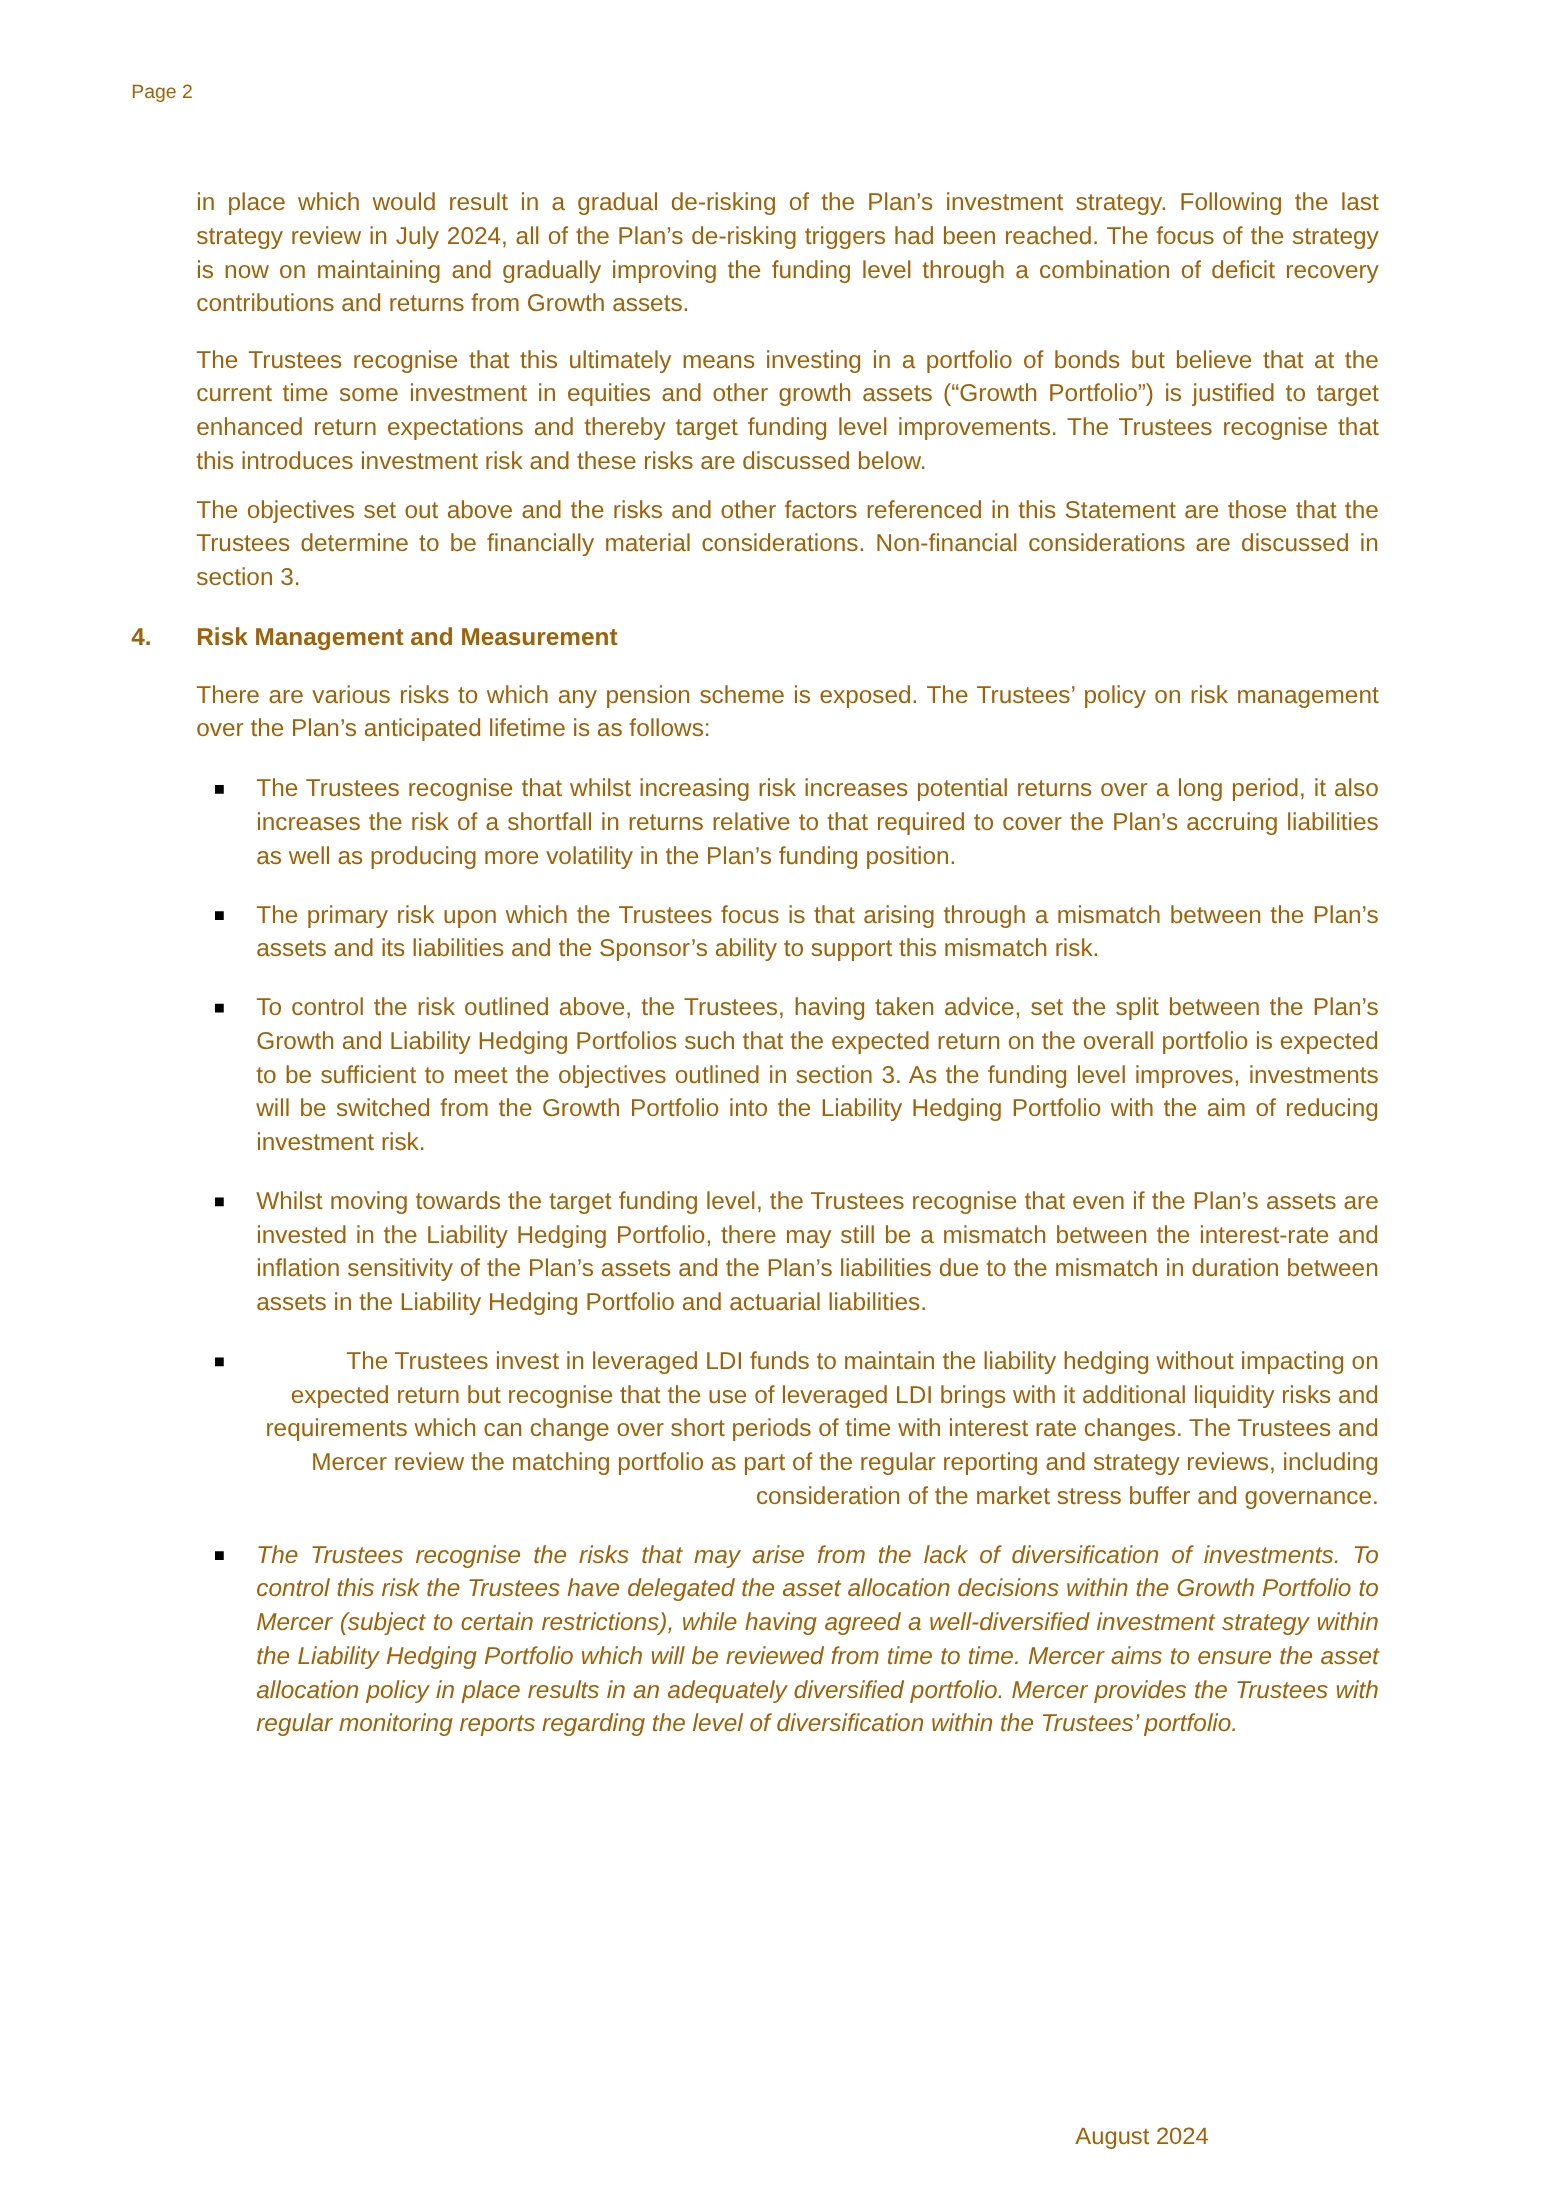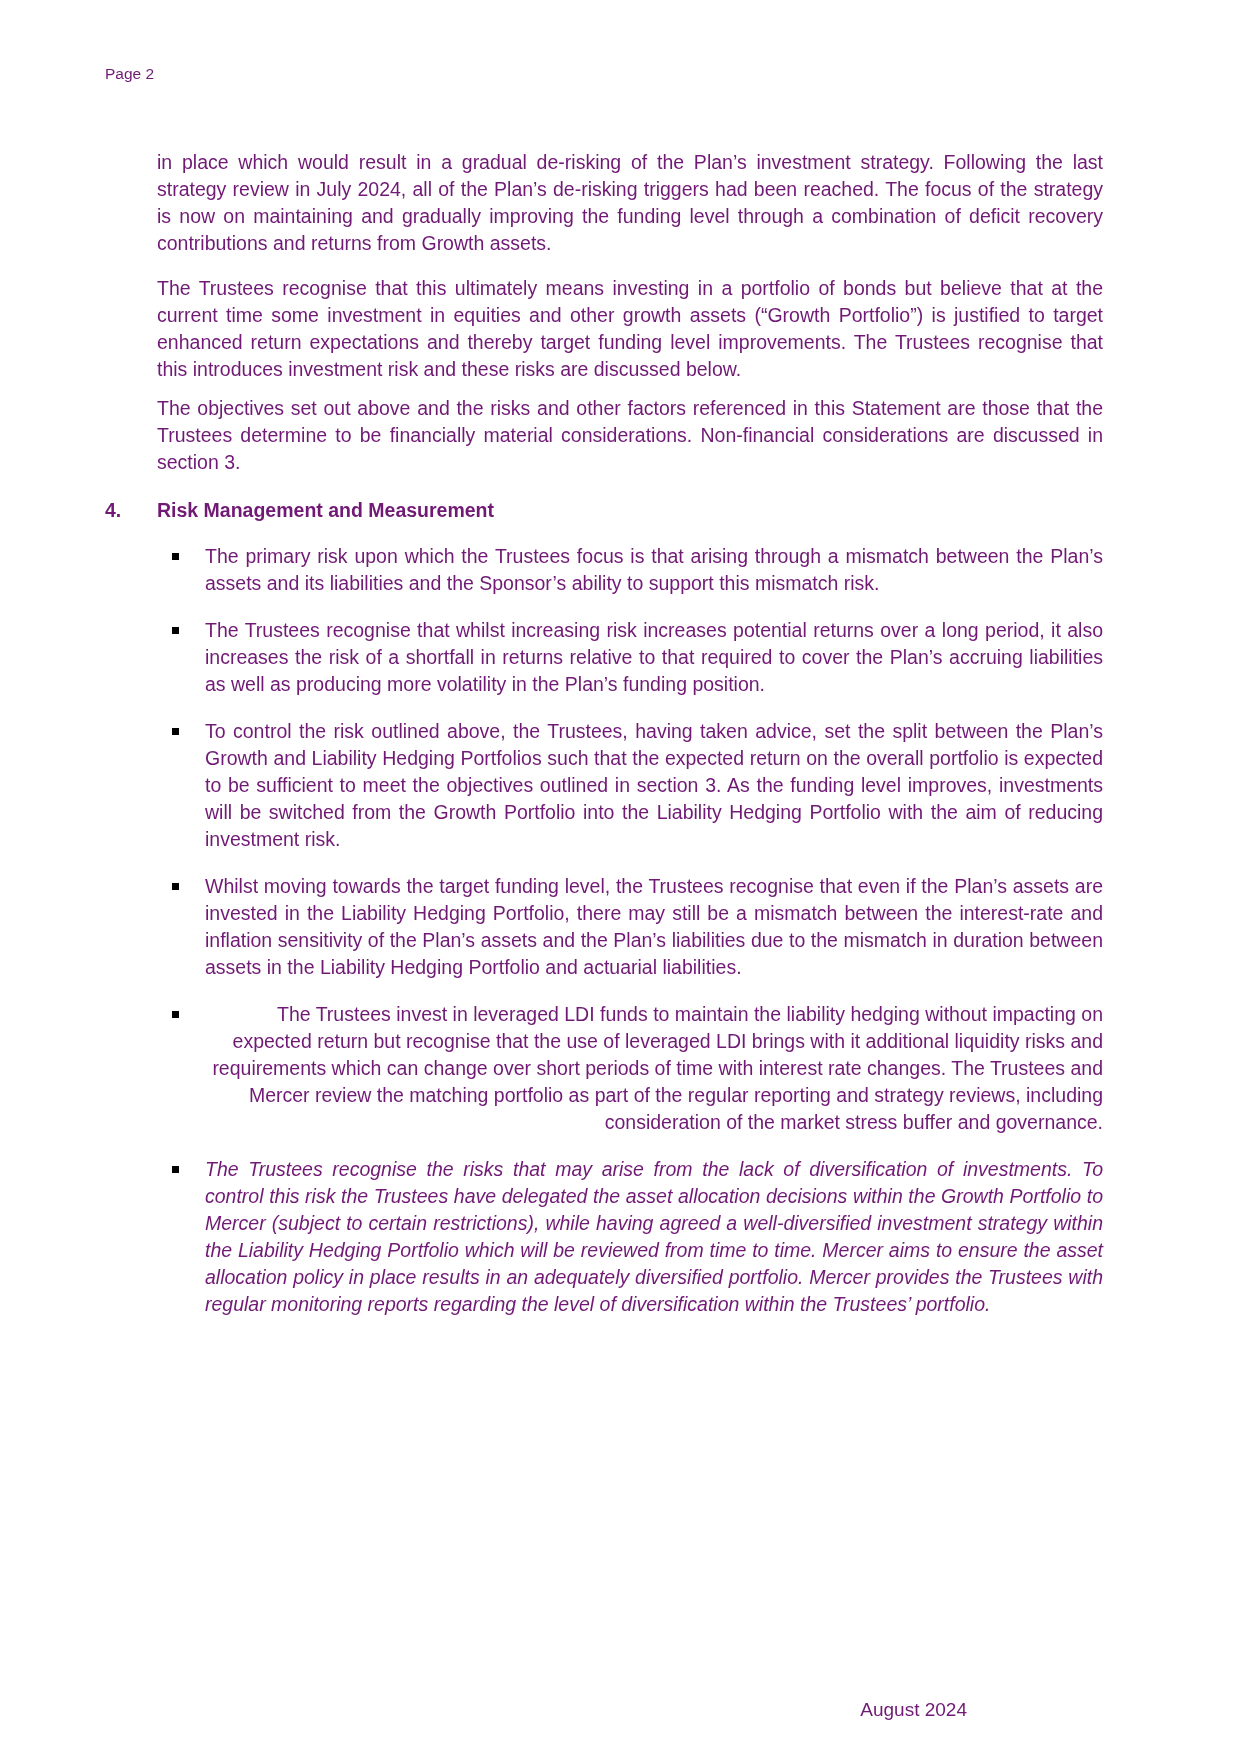--- a/index.html
+++ b/index.html
@@ -5,21 +5,21 @@
   html, body {
     margin: 0;
     padding: 0;
     background: #ffffff;
   }
   .page {
     position: relative;
     width: 1241px;
     height: 1755px;
     background: #ffffff;
-    color: #701a75;
+    color: #a16207;
     font-family: "Liberation Sans", sans-serif;
     overflow: hidden;
   }
   .page-number {
     position: absolute;
     top: 64px;
     left: 105px;
     font-size: 15.5px;
     line-height: 20px;
   }
@@ -99,29 +99,30 @@
 
     <p class="para p2">The Trustees recognise that this ultimately means investing in a portfolio of bonds but believe that at the current time some investment in equities and other growth assets (“Growth Portfolio”) is justified to target enhanced return expectations and thereby target funding level improvements. The Trustees recognise that this introduces investment risk and these risks are discussed below.</p>
 
     <p class="para p3">The objectives set out above and the risks and other factors referenced in this Statement are those that the Trustees determine to be financially material considerations. Non-financial considerations are discussed in section 3.</p>
 
     <div class="heading">
       <span class="h-num">4.</span>
       <span class="h-title">Risk Management and Measurement</span>
     </div>
 
+    <p class="section-intro">There are various risks to which any pension scheme is exposed.  The Trustees’ policy on risk management over the Plan’s anticipated lifetime is as follows:</p>
 
     <ul class="bullets">
       <li>
         <span class="marker"></span>
-        <span class="b-text">The primary risk upon which the Trustees focus is that arising through a mismatch between the Plan’s assets and its liabilities and the Sponsor’s ability to support this mismatch risk.</span>
+        <span class="b-text">The Trustees recognise that whilst increasing risk increases potential returns over a long period, it also increases the risk of a shortfall in returns relative to that required to cover the Plan’s accruing liabilities as well as producing more volatility in the Plan’s funding position.</span>
       </li>
       <li>
         <span class="marker"></span>
-        <span class="b-text">The Trustees recognise that whilst increasing risk increases potential returns over a long period, it also increases the risk of a shortfall in returns relative to that required to cover the Plan’s accruing liabilities as well as producing more volatility in the Plan’s funding position.</span>
+        <span class="b-text">The primary risk upon which the Trustees focus is that arising through a mismatch between the Plan’s assets and its liabilities and the Sponsor’s ability to support this mismatch risk.</span>
       </li>
       <li>
         <span class="marker"></span>
         <span class="b-text">To control the risk outlined above, the Trustees, having taken advice, set the split between the Plan’s  Growth and Liability Hedging Portfolios such that the expected return on the overall portfolio is expected to be sufficient to meet the objectives outlined in section 3.  As the funding level improves, investments will be switched from the Growth Portfolio into the Liability Hedging Portfolio with the aim of reducing investment risk.</span>
       </li>
       <li>
         <span class="marker"></span>
         <span class="b-text">Whilst moving towards the target funding level, the Trustees recognise that even if the Plan’s assets are invested in the Liability Hedging Portfolio, there may still be a mismatch between the interest-rate and inflation sensitivity of the Plan’s assets and the Plan’s liabilities due to the mismatch in duration between assets in the Liability Hedging Portfolio and actuarial liabilities.</span>
       </li>
       <li class="ragged">

